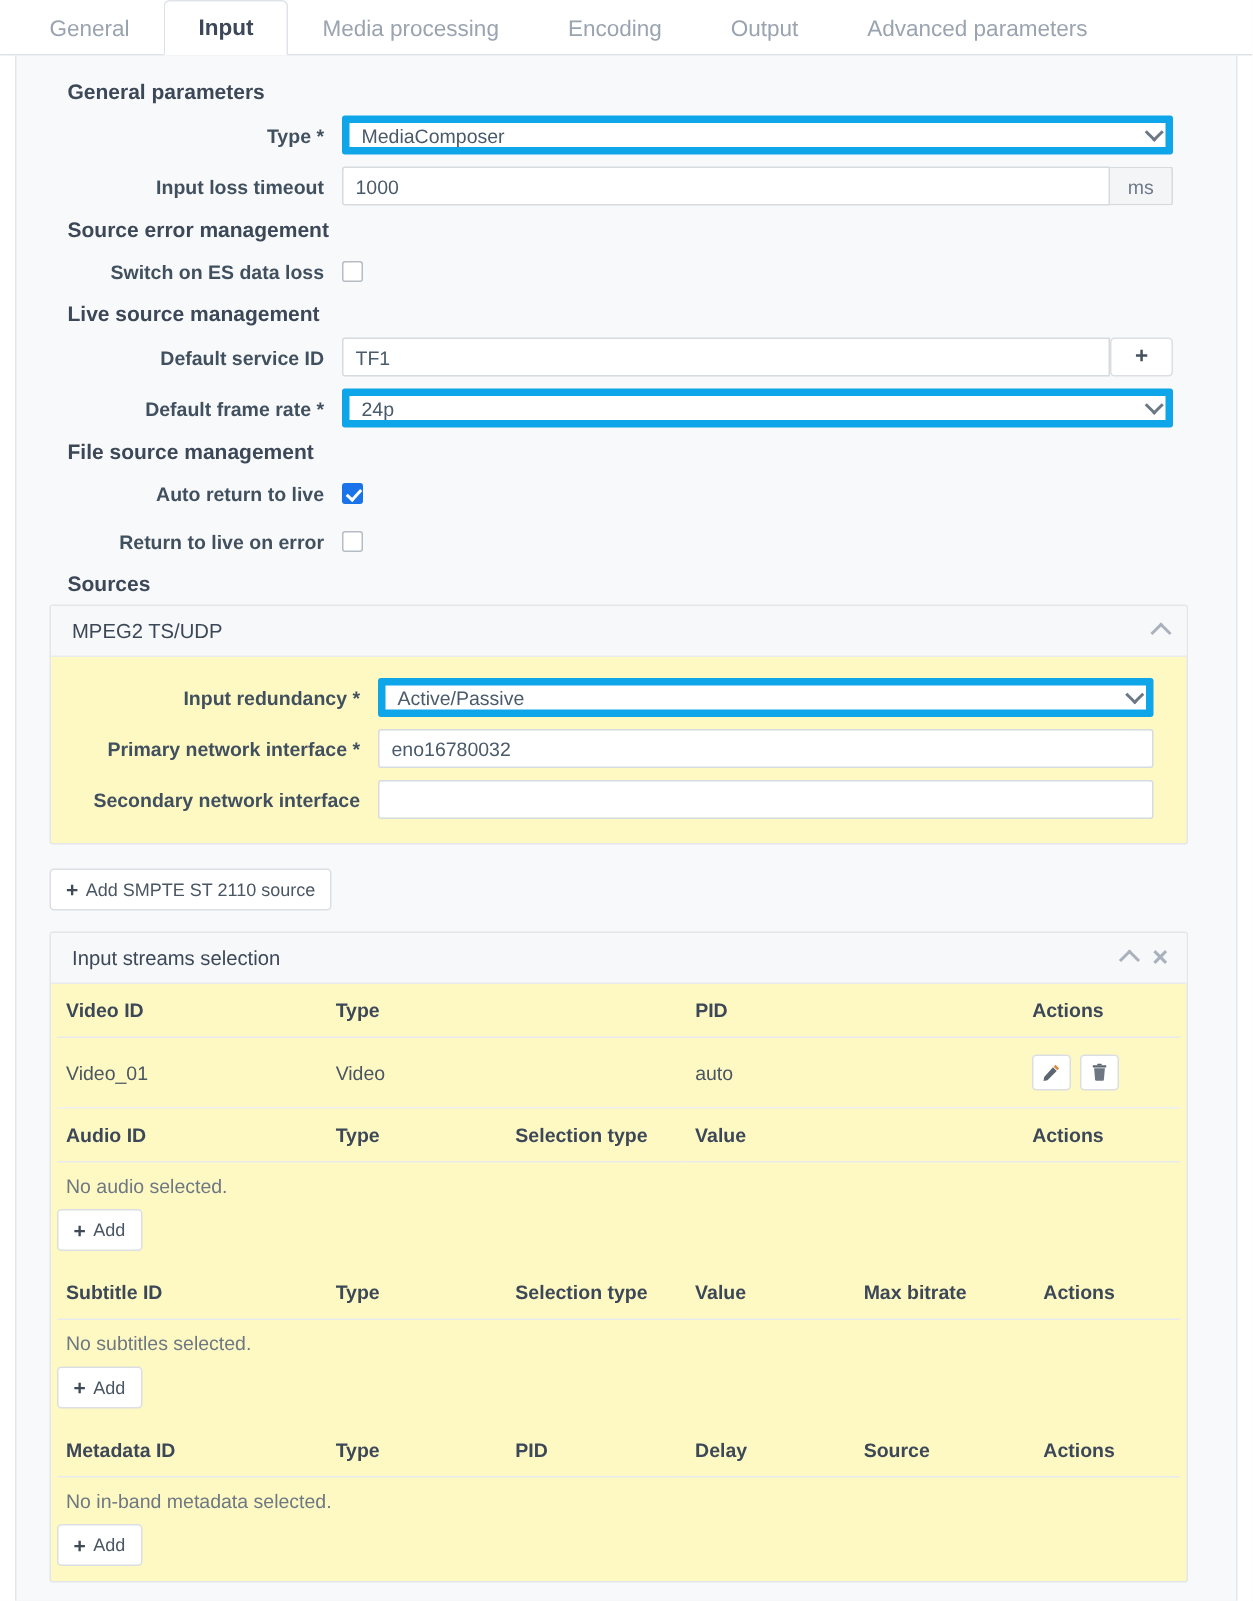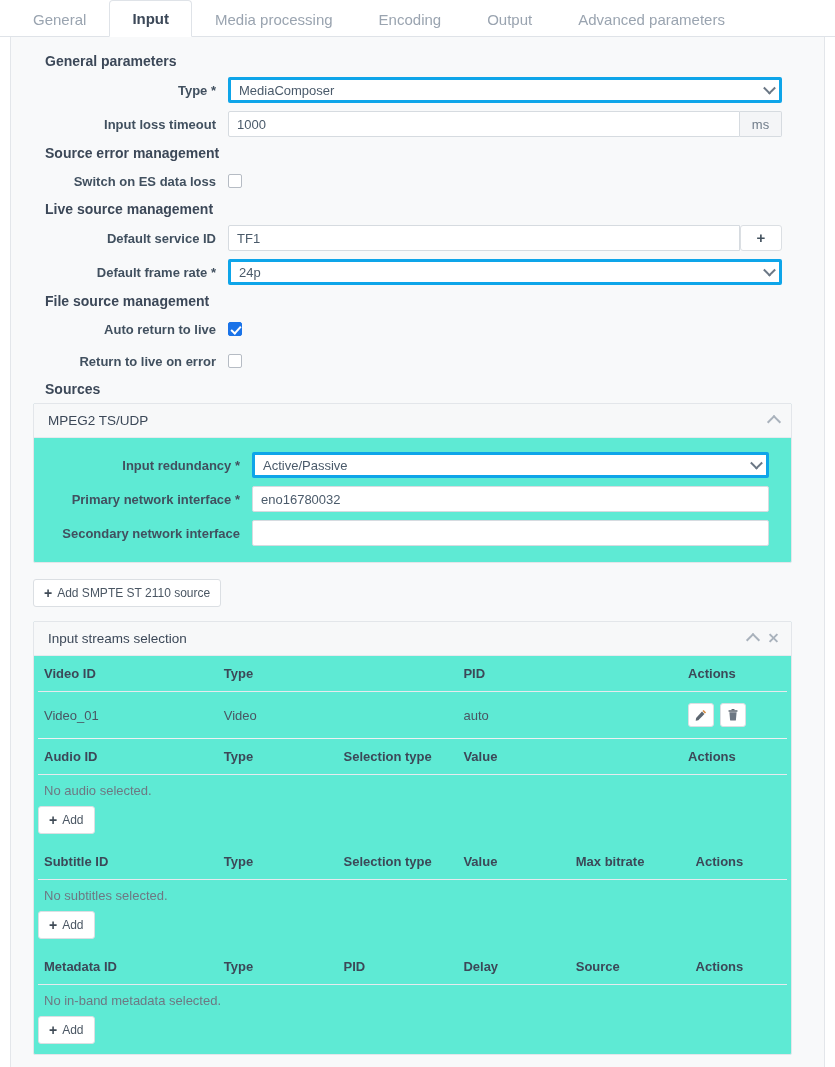--- a/index.html
+++ b/index.html
@@ -93,21 +93,21 @@
     font-family: "Liberation Sans", sans-serif;
     font-size: 13px;
     padding: 0 8px;
     border-radius: 2px;
     width: 100%;
     outline: none;
   }
   .sel-wrap { position: relative; width: 100%; }
   .sel {
     height: 26px;
-    border: 3px solid #0ea5e9;
+    border: 5px solid #0ea5e9;
     background: #ffffff;
     color: #4a5a6a;
     font-size: 13px;
     padding: 0 26px 0 8px;
     border-radius: 2px;
     width: 100%;
     display: flex;
     align-items: center;
     cursor: pointer;
   }
@@ -152,21 +152,21 @@
     content: "";
     position: absolute; left: 4px; top: 1px;
     width: 4px; height: 8px;
     border: solid #ffffff;
     border-width: 0 2px 2px 0;
     transform: rotate(42deg);
   }
 
   
   .panel {
-    background: #5eead4;
+    background: #fef9c3;
     border: 1px solid #e3e6ea;
     margin: 0 20px 12px 10px;
     border-radius: 2px;
   }
   .panel-head {
     background: #f7f8f9;
     border-bottom: 1px solid #e7eaee;
     padding: 9px 12px 9px 14px;
     display: flex; align-items: center;
     font-size: 13.5px;

